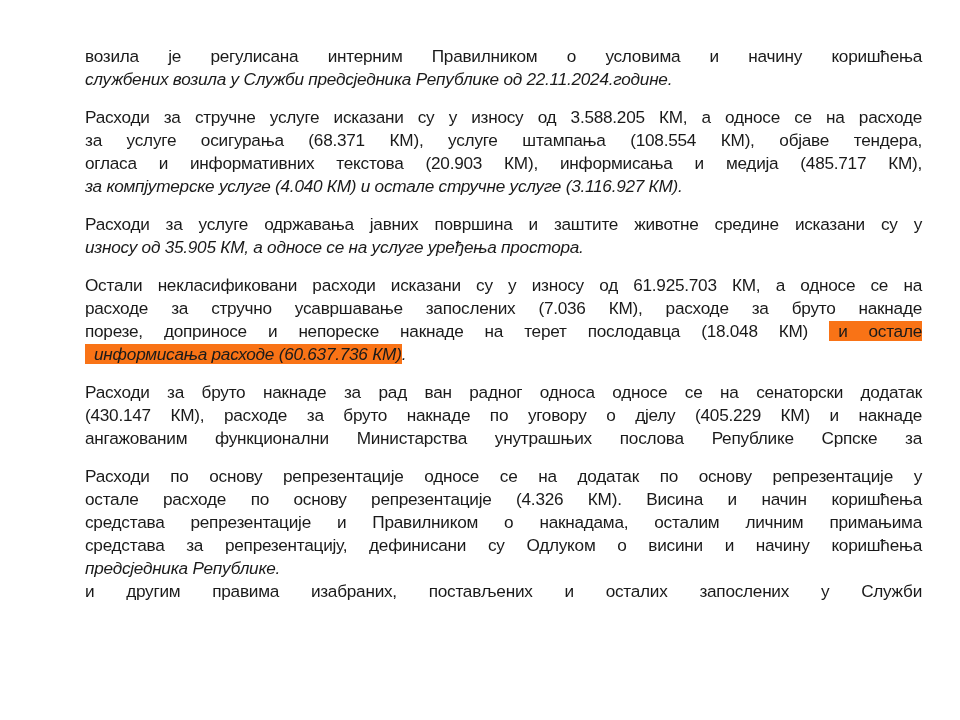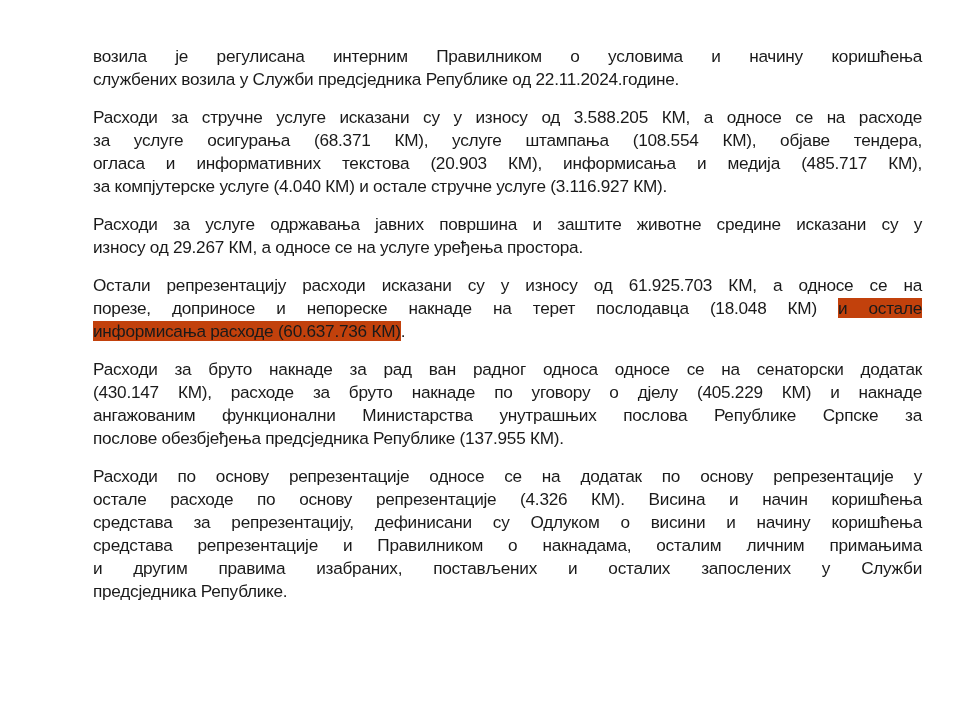--- a/index.html
+++ b/index.html
@@ -18,33 +18,35 @@
       left: 85px;
       top: 45px;
       width: 837px;
       font-family: "Liberation Sans", sans-serif;
       font-size: 17.2px;
       line-height: 23px;
       color: #1a1a1a;
       letter-spacing: -0.25px;
     }
     .para {
-      margin: 0 0 15px 8px;
+      margin: 0 0 15px 0;
       text-align: justify;
     }
     .line {
       display: block;
       white-space: nowrap;
       text-align-last: justify;
     }
     .line.last {
       text-align-last: left;
+      font-style: italic;
     }
     .hl {
-      background: #c2410c;
+      background: #f97316;
+      padding-left: 9px;
     }
   </style>
 </head>
 <body>
 
 <div class="page">
 
   <p class="para">
     <span class="line">возила је регулисана интерним Правилником о условима и начину коришћења</span>
     <span class="line last">службених возила у Служби предсједника Републике од 22.11.2024.године.</span>
@@ -52,38 +54,38 @@
 
   <p class="para">
     <span class="line">Расходи за стручне услуге исказани су у износу од 3.588.205 КМ, а односе се на расходе</span>
     <span class="line">за услуге осигурања (68.371 КМ), услуге штампања (108.554 КМ), објаве тендера,</span>
     <span class="line">огласа и информативних текстова (20.903 КМ), информисања и медија (485.717 КМ),</span>
     <span class="line last">за компјутерске услуге (4.040 КМ) и остале стручне услуге (3.116.927 КМ).</span>
   </p>
 
   <p class="para">
     <span class="line">Расходи за услуге одржавања јавних површина и заштите животне средине исказани су у</span>
-    <span class="line last">износу од 29.267 КМ, а односе се на услуге уређења простора.</span>
+    <span class="line last">износу од 35.905 КМ, а односе се на услуге уређења простора.</span>
   </p>
 
   <p class="para">
-    <span class="line">Остали репрезентацију расходи исказани су у износу од 61.925.703 КМ, а односе се на</span>
+    <span class="line">Остали некласификовани расходи исказани су у износу од 61.925.703 КМ, а односе се на</span>
+    <span class="line">расходе за стручно усавршавање запослених (7.036 КМ), расходе за бруто накнаде</span>
     <span class="line"><span>порезе, доприносе и непореске накнаде на терет послодавца (18.048 КМ) </span><span class="hl">и остале</span></span>
     <span class="line last"><span class="hl">информисања расходе (60.637.736 КМ)</span><span>.</span></span>
   </p>
 
   <p class="para">
     <span class="line">Расходи за бруто накнаде за рад ван радног односа односе се на сенаторски додатак</span>
     <span class="line">(430.147 КМ), расходе за бруто накнаде по уговору о дјелу (405.229 КМ) и накнаде</span>
     <span class="line">ангажованим функционални Министарства унутрашњих послова Републике Српске за</span>
-    <span class="line last">послове обезбјеђења предсједника Републике (137.955 КМ).</span>
   </p>
 
   <p class="para">
     <span class="line">Расходи по основу репрезентације односе се на додатак по основу репрезентације у</span>
     <span class="line">остале расходе по основу репрезентације (4.326 КМ). Висина и начин коришћења</span>
+    <span class="line">средстава репрезентације и Правилником о накнадама, осталим личним примањима</span>
     <span class="line">средстава за репрезентацију, дефинисани су Одлуком о висини и начину коришћења</span>
-    <span class="line">средстава репрезентације и Правилником о накнадама, осталим личним примањима</span>
+    <span class="line last">предсједника Републике.</span>
     <span class="line">и другим правима изабраних, постављених и осталих запослених у Служби</span>
-    <span class="line last">предсједника Републике.</span>
   </p>
 
 </div>
 
 </body></html>

